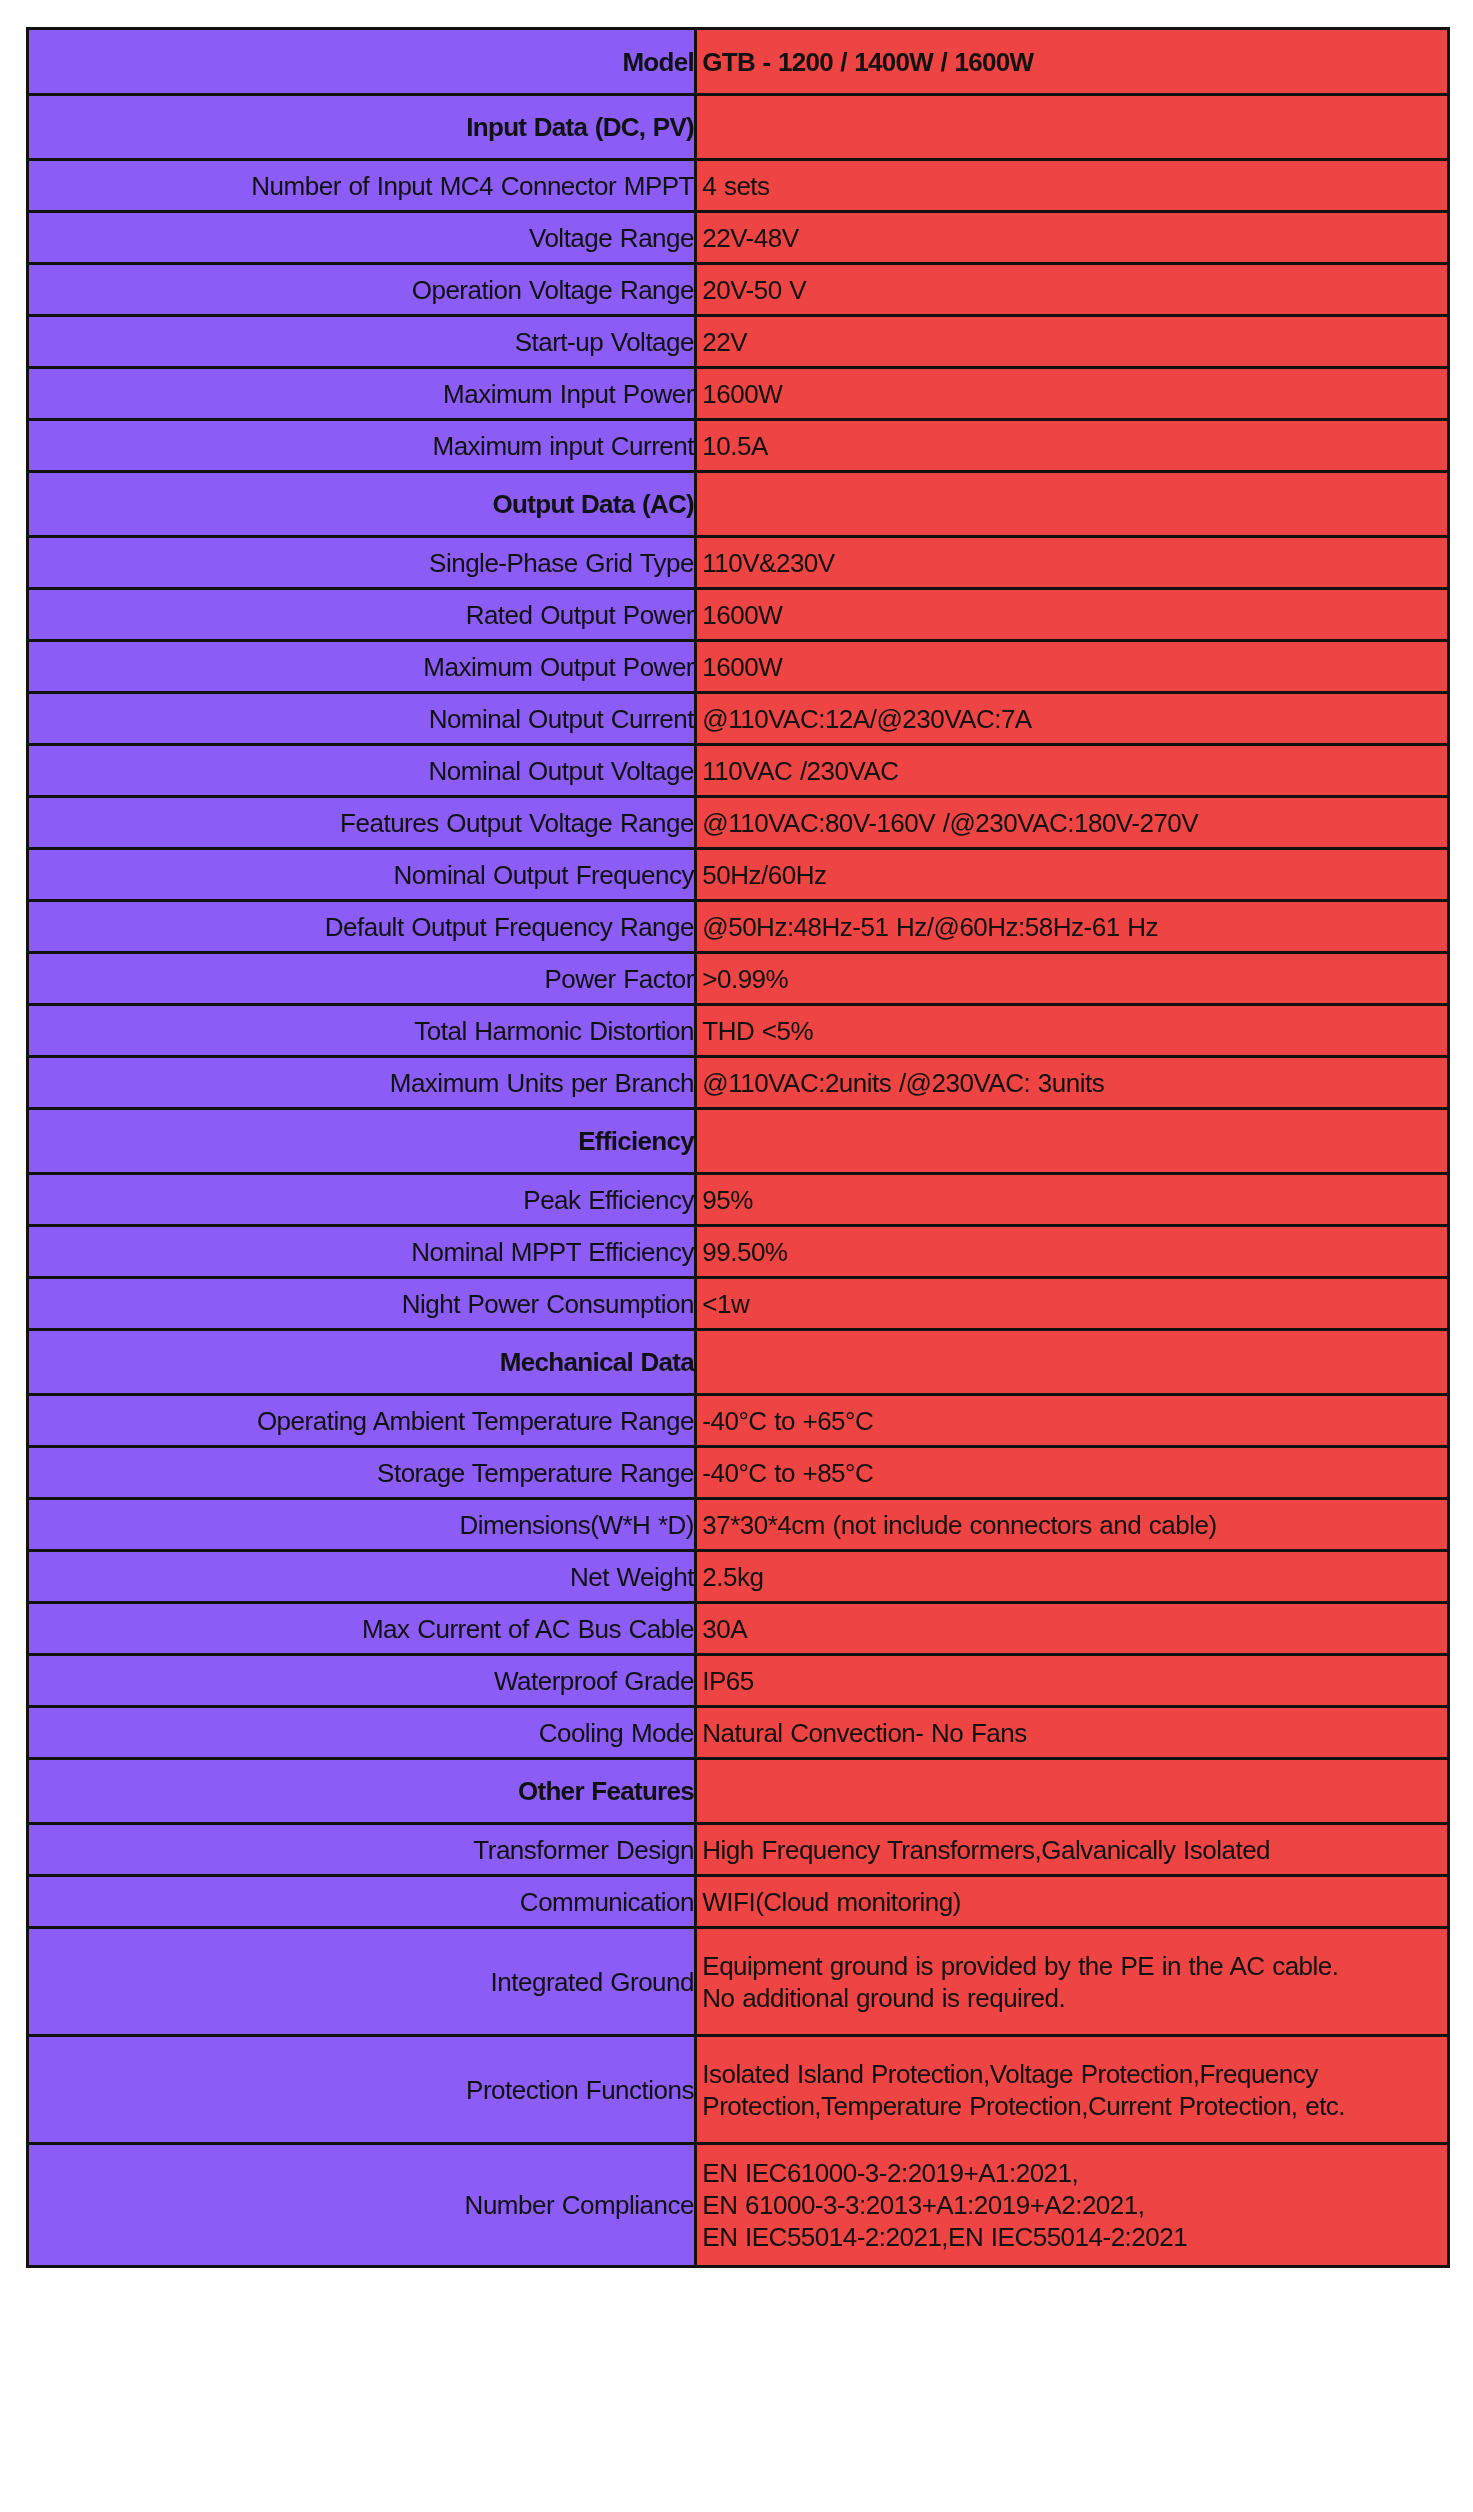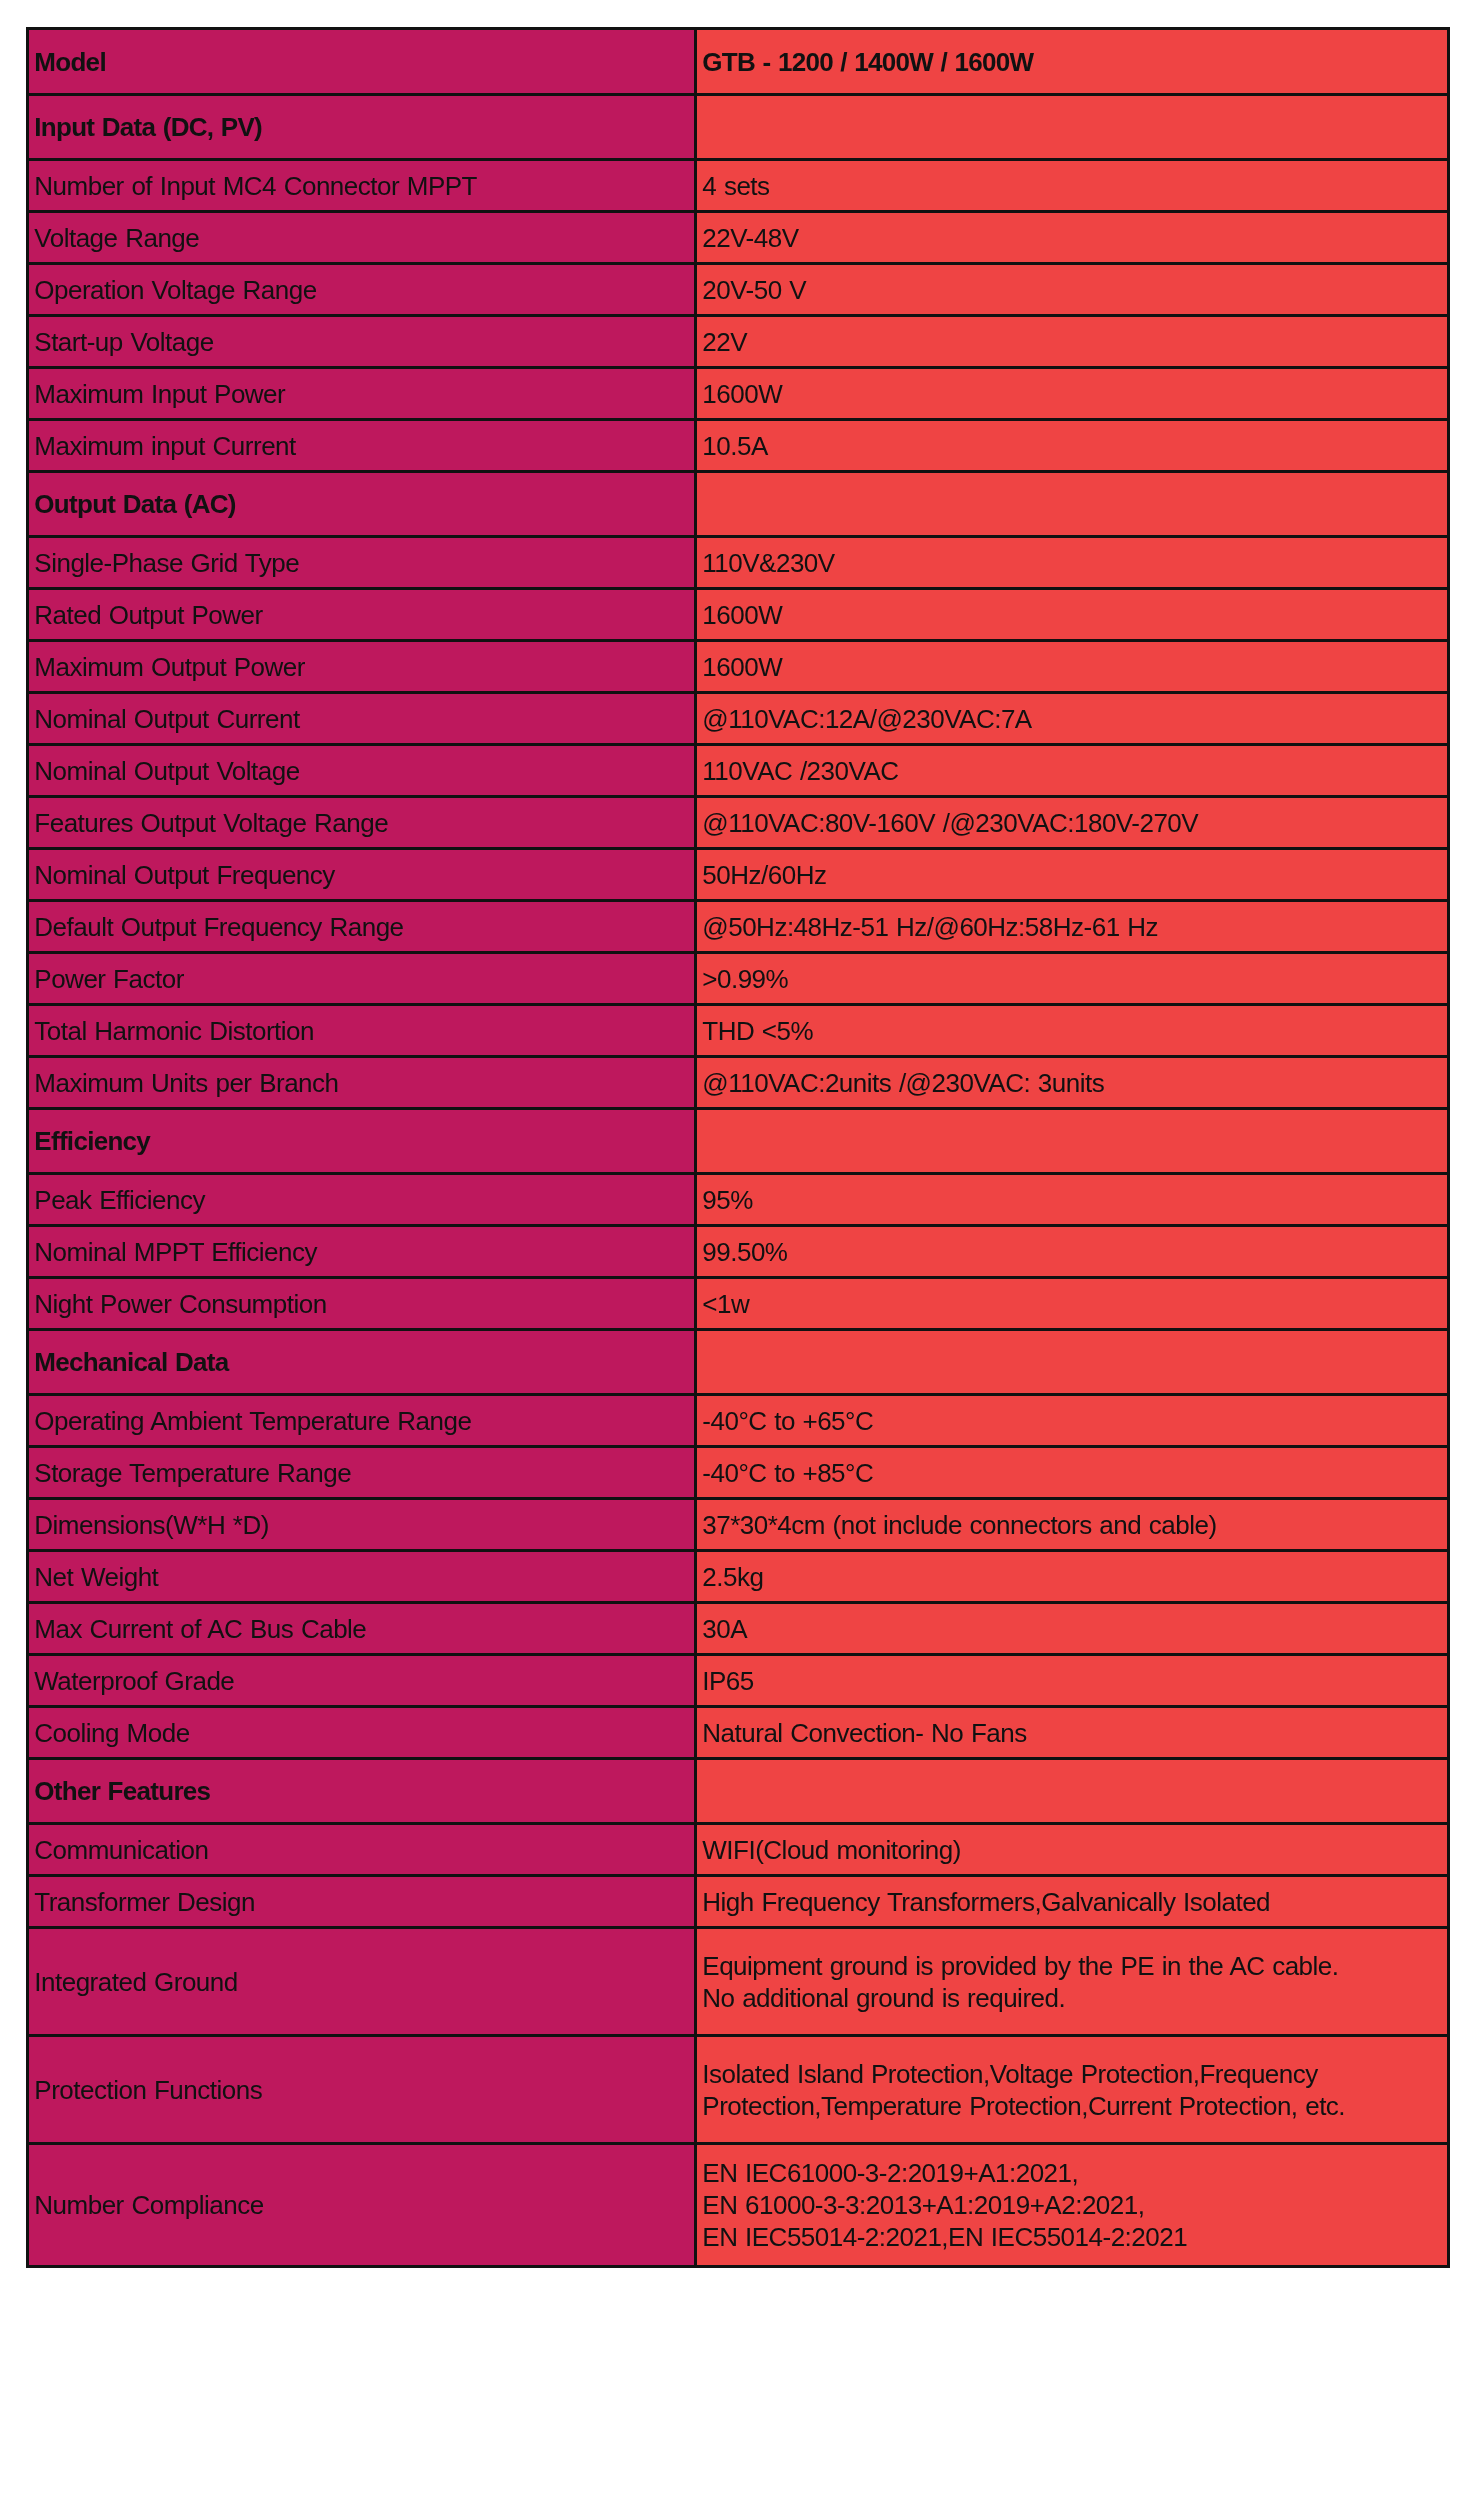--- a/index.html
+++ b/index.html
@@ -10,21 +10,21 @@
     border-collapse: collapse; table-layout: fixed;
     border: 3.5px solid #111111;
   }
   #spec-table col.c1 { width: 668px; }
   #spec-table col.c2 { width: 753px; }
   #spec-table td {
     border: 3.5px solid #111111; padding: 0 0 0 5.3px;
     font-size: 26px; line-height: 32px; vertical-align: middle;
     letter-spacing: -0.5px; word-spacing: 0.9px; white-space: pre-line;
   }
-  #spec-table td.label { background: #be185d; }
+  #spec-table td.label { background: #8b5cf6; text-align: right; }
   #spec-table td.value { background: #ef4444; }
   #spec-table tr.row-normal td { height: 49px; }
   #spec-table tr.row-section td { height: 62px; }
   #spec-table tr.row-model td { height: 63px; }
   #spec-table tr.row-tall td { height: 105px; }
   #spec-table tr.row-xtall td { height: 120px; }
   #spec-table tr.row-section td.label,
   #spec-table tr.row-model td { font-weight: bold; letter-spacing: -0.7px; }
 </style>
 </head>
@@ -162,26 +162,26 @@
       </tr>
       <tr class="row-normal">
         <td class="label">Cooling Mode</td>
         <td class="value">Natural Convection- No Fans</td>
       </tr>
       <tr class="row-section">
         <td class="label">Other Features</td>
         <td class="value"></td>
       </tr>
       <tr class="row-normal">
+        <td class="label">Transformer Design</td>
+        <td class="value">High Frequency Transformers,Galvanically Isolated</td>
+      </tr>
+      <tr class="row-normal">
         <td class="label">Communication</td>
         <td class="value">WIFI(Cloud monitoring)</td>
-      </tr>
-      <tr class="row-normal">
-        <td class="label">Transformer Design</td>
-        <td class="value">High Frequency Transformers,Galvanically Isolated</td>
       </tr>
       <tr class="row-tall">
         <td class="label">Integrated Ground</td>
         <td class="value">Equipment ground is provided by the PE in the AC cable.
 No additional ground is required.</td>
       </tr>
       <tr class="row-tall">
         <td class="label">Protection Functions</td>
         <td class="value">Isolated Island Protection,Voltage Protection,Frequency
 Protection,Temperature Protection,Current Protection, etc.</td>

